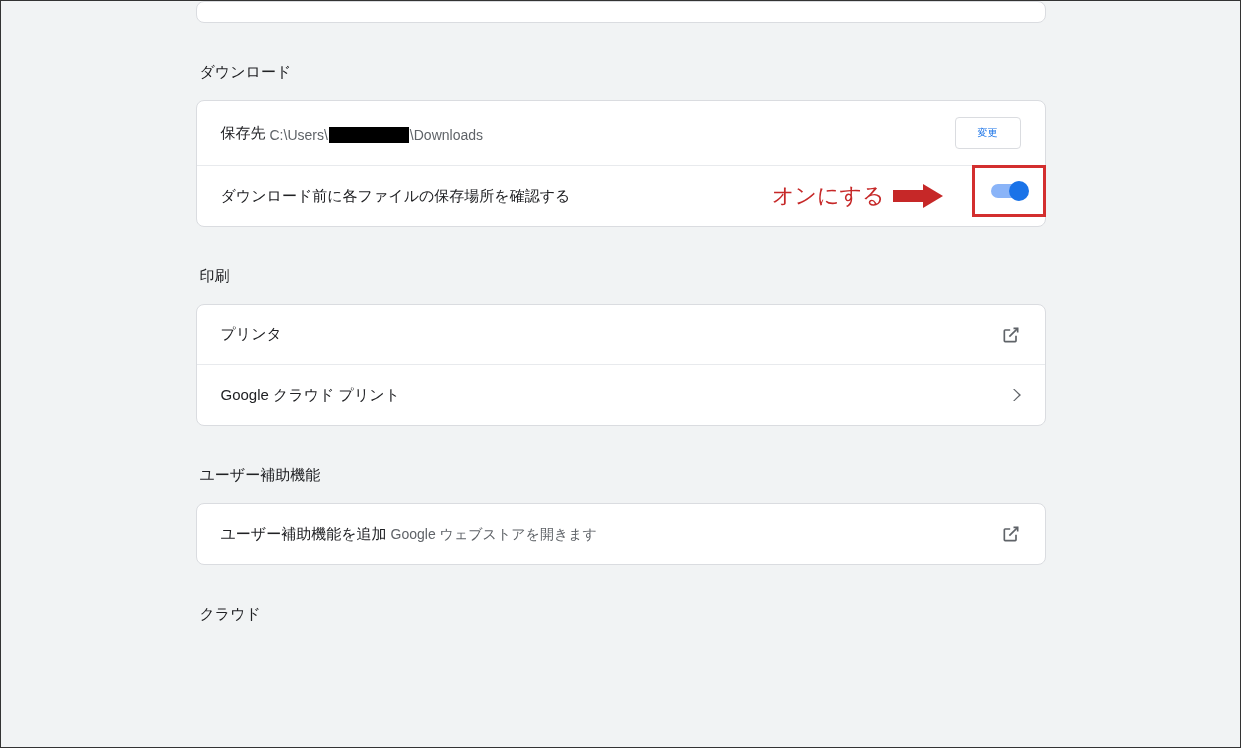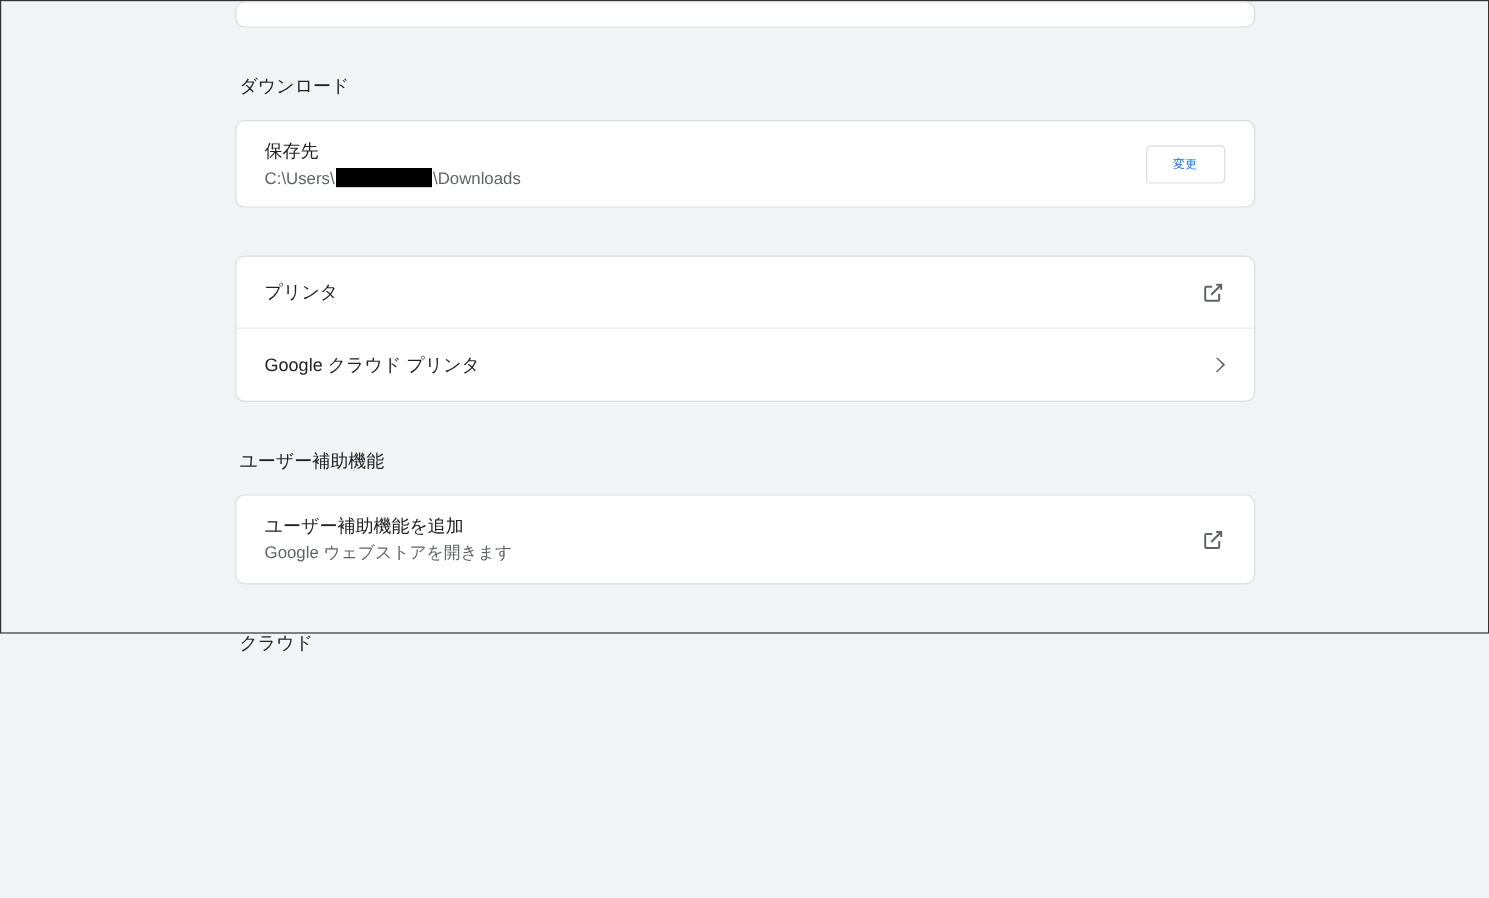--- a/index.html
+++ b/index.html
@@ -11,21 +11,21 @@
       font-family: Arial, "Hiragino Sans", "Meiryo", sans-serif;
       background: #f1f3f4;
       width: 1241px;
       height: 748px;
       overflow: hidden;
       position: relative;
     }
     .outer {
       border: 1px solid #333;
       width: 1241px;
-      height: 528px;
+      height: 748px;
       padding: 0;
     }
     .content {
       width: 850px;
       margin: 0 auto;
       padding-top: 0;
     }
     .top-card {
       background: #fff;
       border: 1px solid #dadce0;
@@ -53,21 +53,21 @@
       justify-content: space-between;
       padding: 16px 24px;
       min-height: 60px;
       border-bottom: 1px solid #e8eaed;
     }
     .row:last-child {
       border-bottom: none;
     }
     .row-left {
       display: flex;
-      flex-direction: column;
+      flex-direction: row;
       gap: 4px;
     }
     .row-label {
       font-size: 15px;
       color: #202124;
     }
     .row-sub {
       font-size: 14px;
       color: #5f6368;
       display: flex;
@@ -186,33 +186,51 @@
         <div class="row-left">
           <div class="row-label">保存先</div>
           <div class="row-sub">
             <span>C:\Users\</span>
             <span class="redacted"></span>
             <span>\Downloads</span>
           </div>
         </div>
         <button class="btn-change">変更</button>
       </div>
+      <div class="row toggle-row" style="padding-right:110px;">
+        <div class="row-label">ダウンロード前に各ファイルの保存場所を確認する</div>
+        <div class="annotation" style="right:100px;">
+          <span class="anno-text">オンにする</span>
+          <div class="arrow">
+            <div class="arrow-body"></div>
+            <div class="arrow-head"></div>
+          </div>
+        </div>
+        <div class="toggle-cell">
+          <div class="toggle-wrap">
+            <div class="toggle">
+              <div class="toggle-knob"></div>
+            </div>
+          </div>
+        </div>
+      </div>
     </div>
 
+    <div class="section-title">印刷</div>
     <div class="card">
       <div class="row row-click">
         <div class="row-label">プリンタ</div>
         <svg class="icon-external" viewBox="0 0 24 24">
           <path d="M18 13v6a1 1 0 0 1-1 1H5a1 1 0 0 1-1-1V7a1 1 0 0 1 1-1h6"></path>
           <path d="M15 4h5v5"></path>
           <path d="M10 14L20 4"></path>
         </svg>
       </div>
       <div class="row row-click">
-        <div class="row-label">Google クラウド プリンタ</div>
+        <div class="row-label">Google クラウド プリント</div>
         <svg class="icon-chevron" viewBox="0 0 8 12">
           <path d="M0 0 L6 6 L0 12 L1.5 12 L8 6 L1.5 0 Z"></path>
         </svg>
       </div>
     </div>
 
     <div class="section-title">ユーザー補助機能</div>
     <div class="card">
       <div class="row row-click">
         <div class="row-left">

